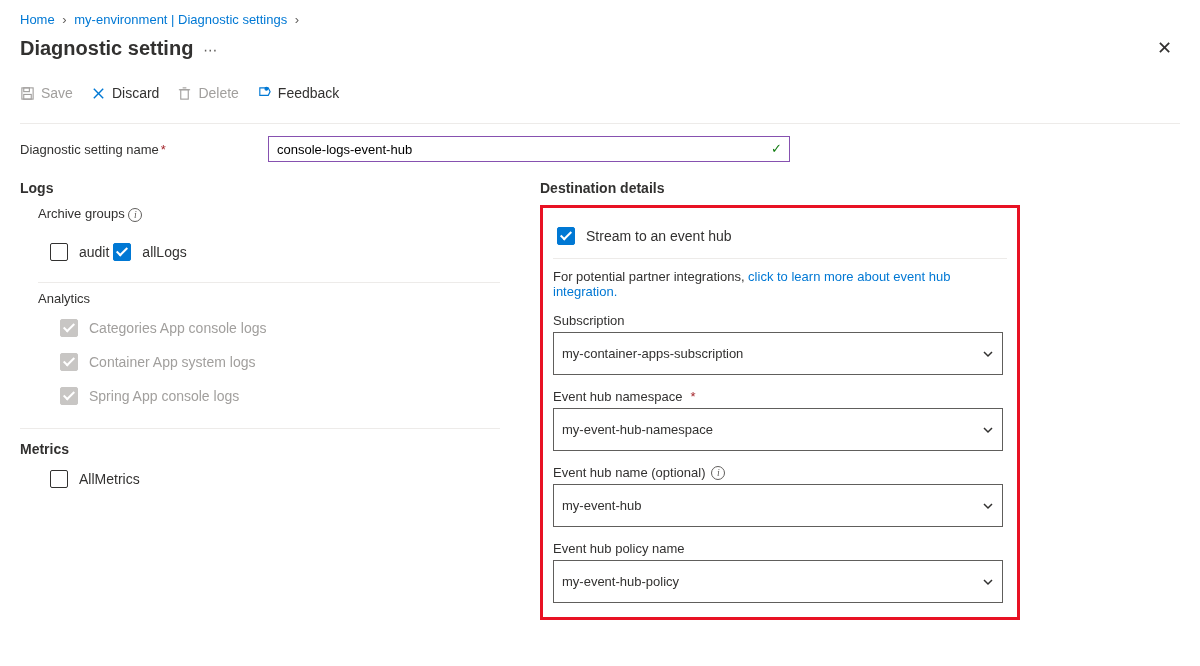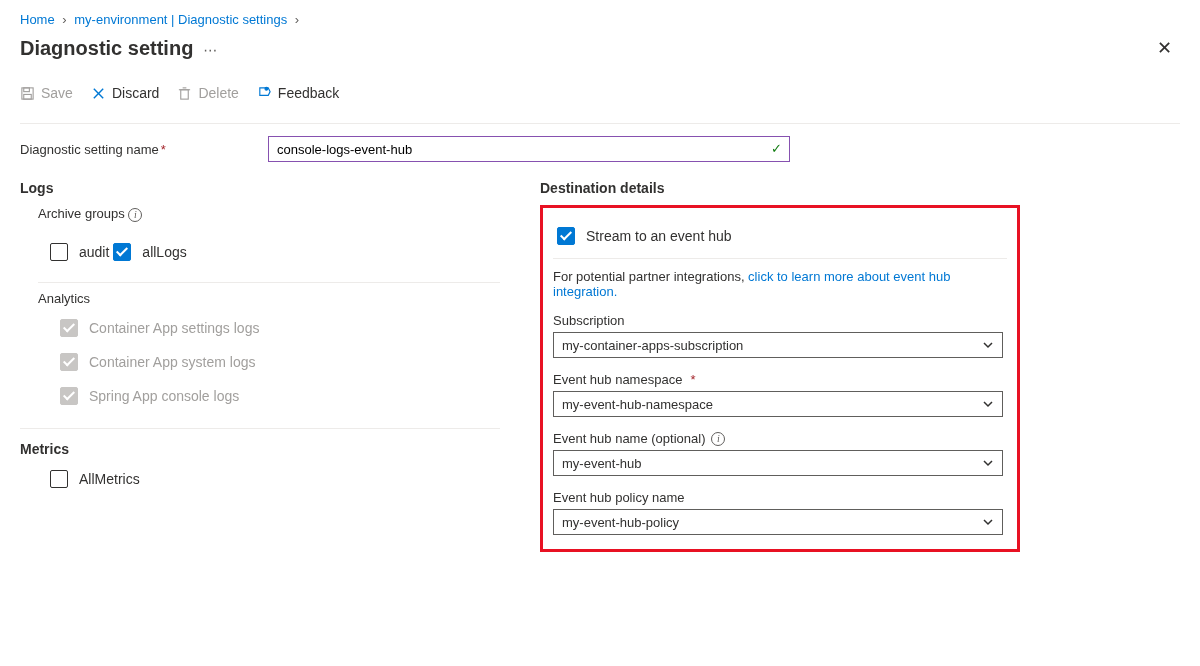--- a/index.html
+++ b/index.html
@@ -65,21 +65,21 @@
   .info-icon { display:inline-flex; width:14px; height:14px; border:1px solid #605e5c; border-radius:50%; align-items:center; justify-content:center; font-size:10px; color:#605e5c; font-style:italic; font-family:serif; }
 
   .dest-list .cb-row { margin-left: 0; padding: 10px 0; border-bottom: 1px solid #edebe9; }
 
   .highlight-box { border: 3px solid #e81123; padding: 2px 10px 14px; margin-top:-1px; }
   .highlight-box .cb-row { margin-left:0; border-bottom:1px solid #edebe9; padding:4px 0 10px; }
 
   .field { margin-top: 14px; }
   .field-label { font-size: 13px; margin-bottom: 4px; display:flex; align-items:center; gap:6px; }
   .select {
-    width: 450px; height: 26px; border: 1px solid #605e5c; background:#fff;
+    width: 450px; height: 43px; border: 1px solid #605e5c; background:#fff;
     display:flex; align-items:center; justify-content:space-between;
     padding: 0 8px; font-size: 13px; cursor:pointer;
   }
   .chev { width:12px; height:12px; }
 
   .partner-text { font-size:13px; margin: 8px 0 4px; }
 
   .close-x { font-size: 18px; color:#323130; cursor:pointer; padding:4px 8px; }
 </style>
 </head>
@@ -158,21 +158,21 @@
       </div>
       <div class="cb-row">
         <input type="checkbox" checked="" style="">
         <span>allLogs</span>
       </div>
     </div>
     <div class="hr"></div>
     <div class="sub-h">Analytics</div>
     <div class="cb-row indent2 disabled">
       <input type="checkbox" checked="" disabled="" style="">
-      <span>Container App settings logs</span>
+      <span>Categories App console logs</span>
     </div>
     <div class="cb-row indent2 disabled">
       <input type="checkbox" checked="" disabled="" style="">
       <span>Container App system logs</span>
     </div>
     <div class="cb-row indent2 disabled">
       <input type="checkbox" checked="" disabled="" style="">
       <span>Spring App console logs</span>
     </div>
 

